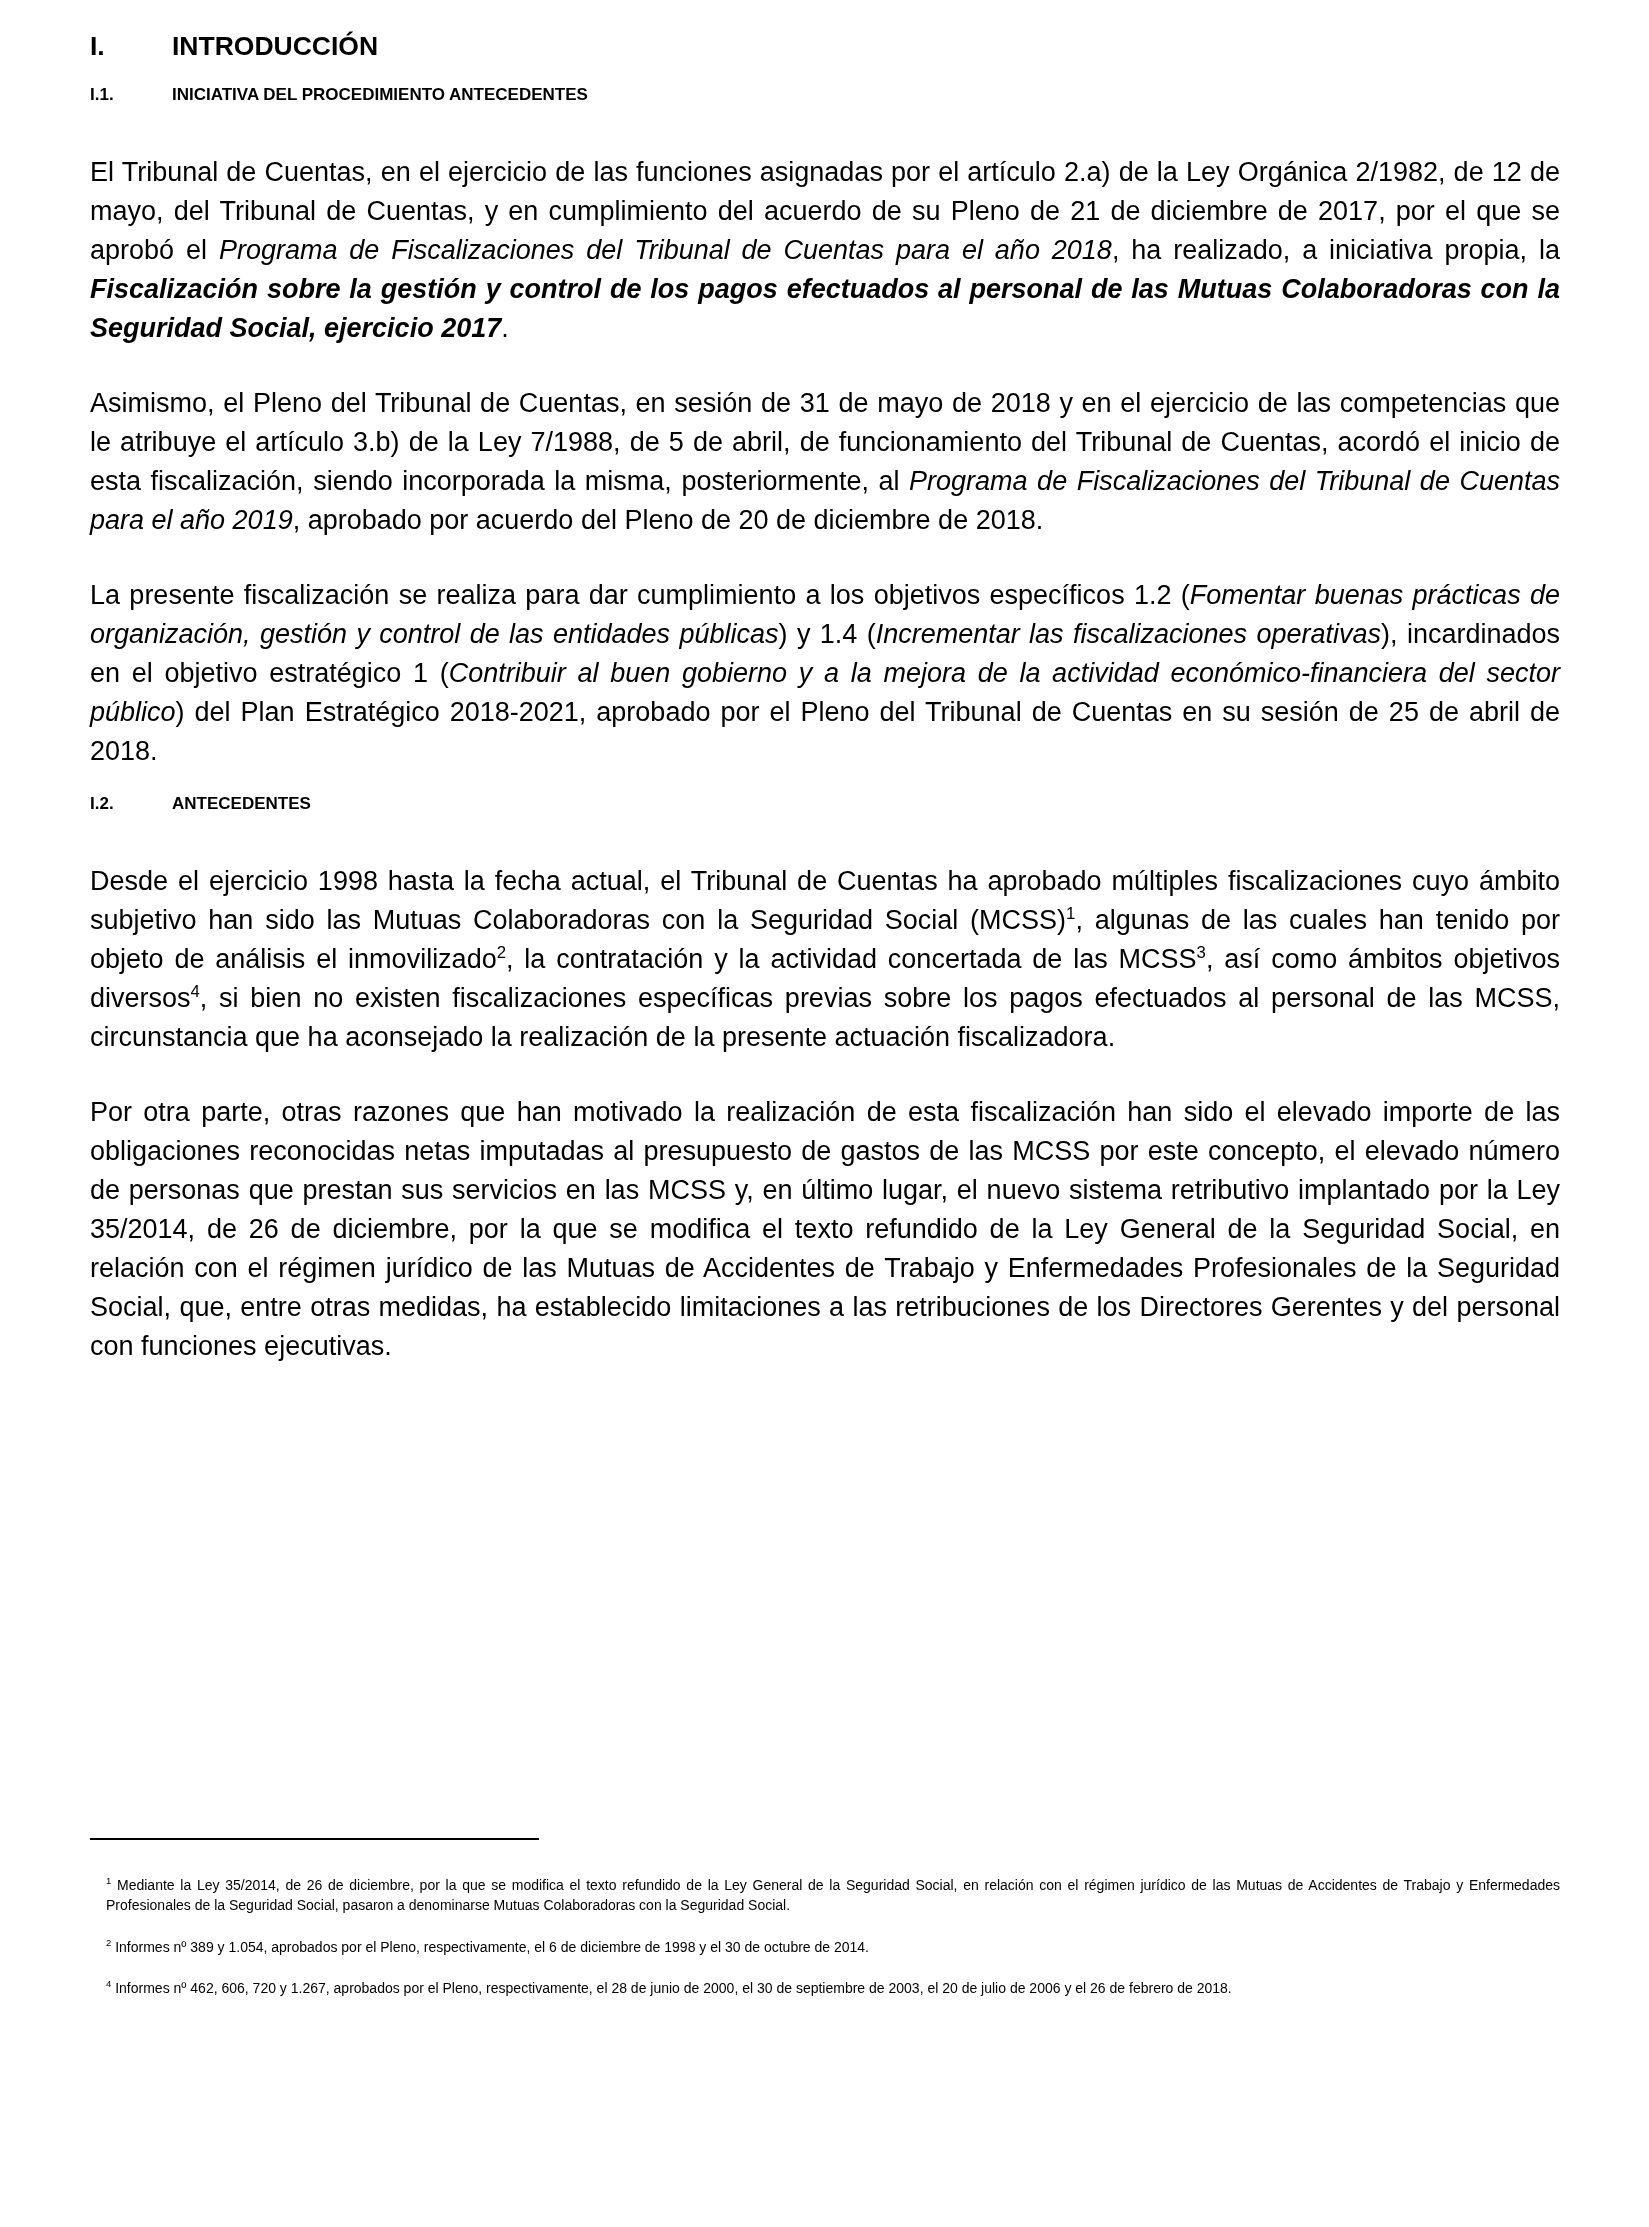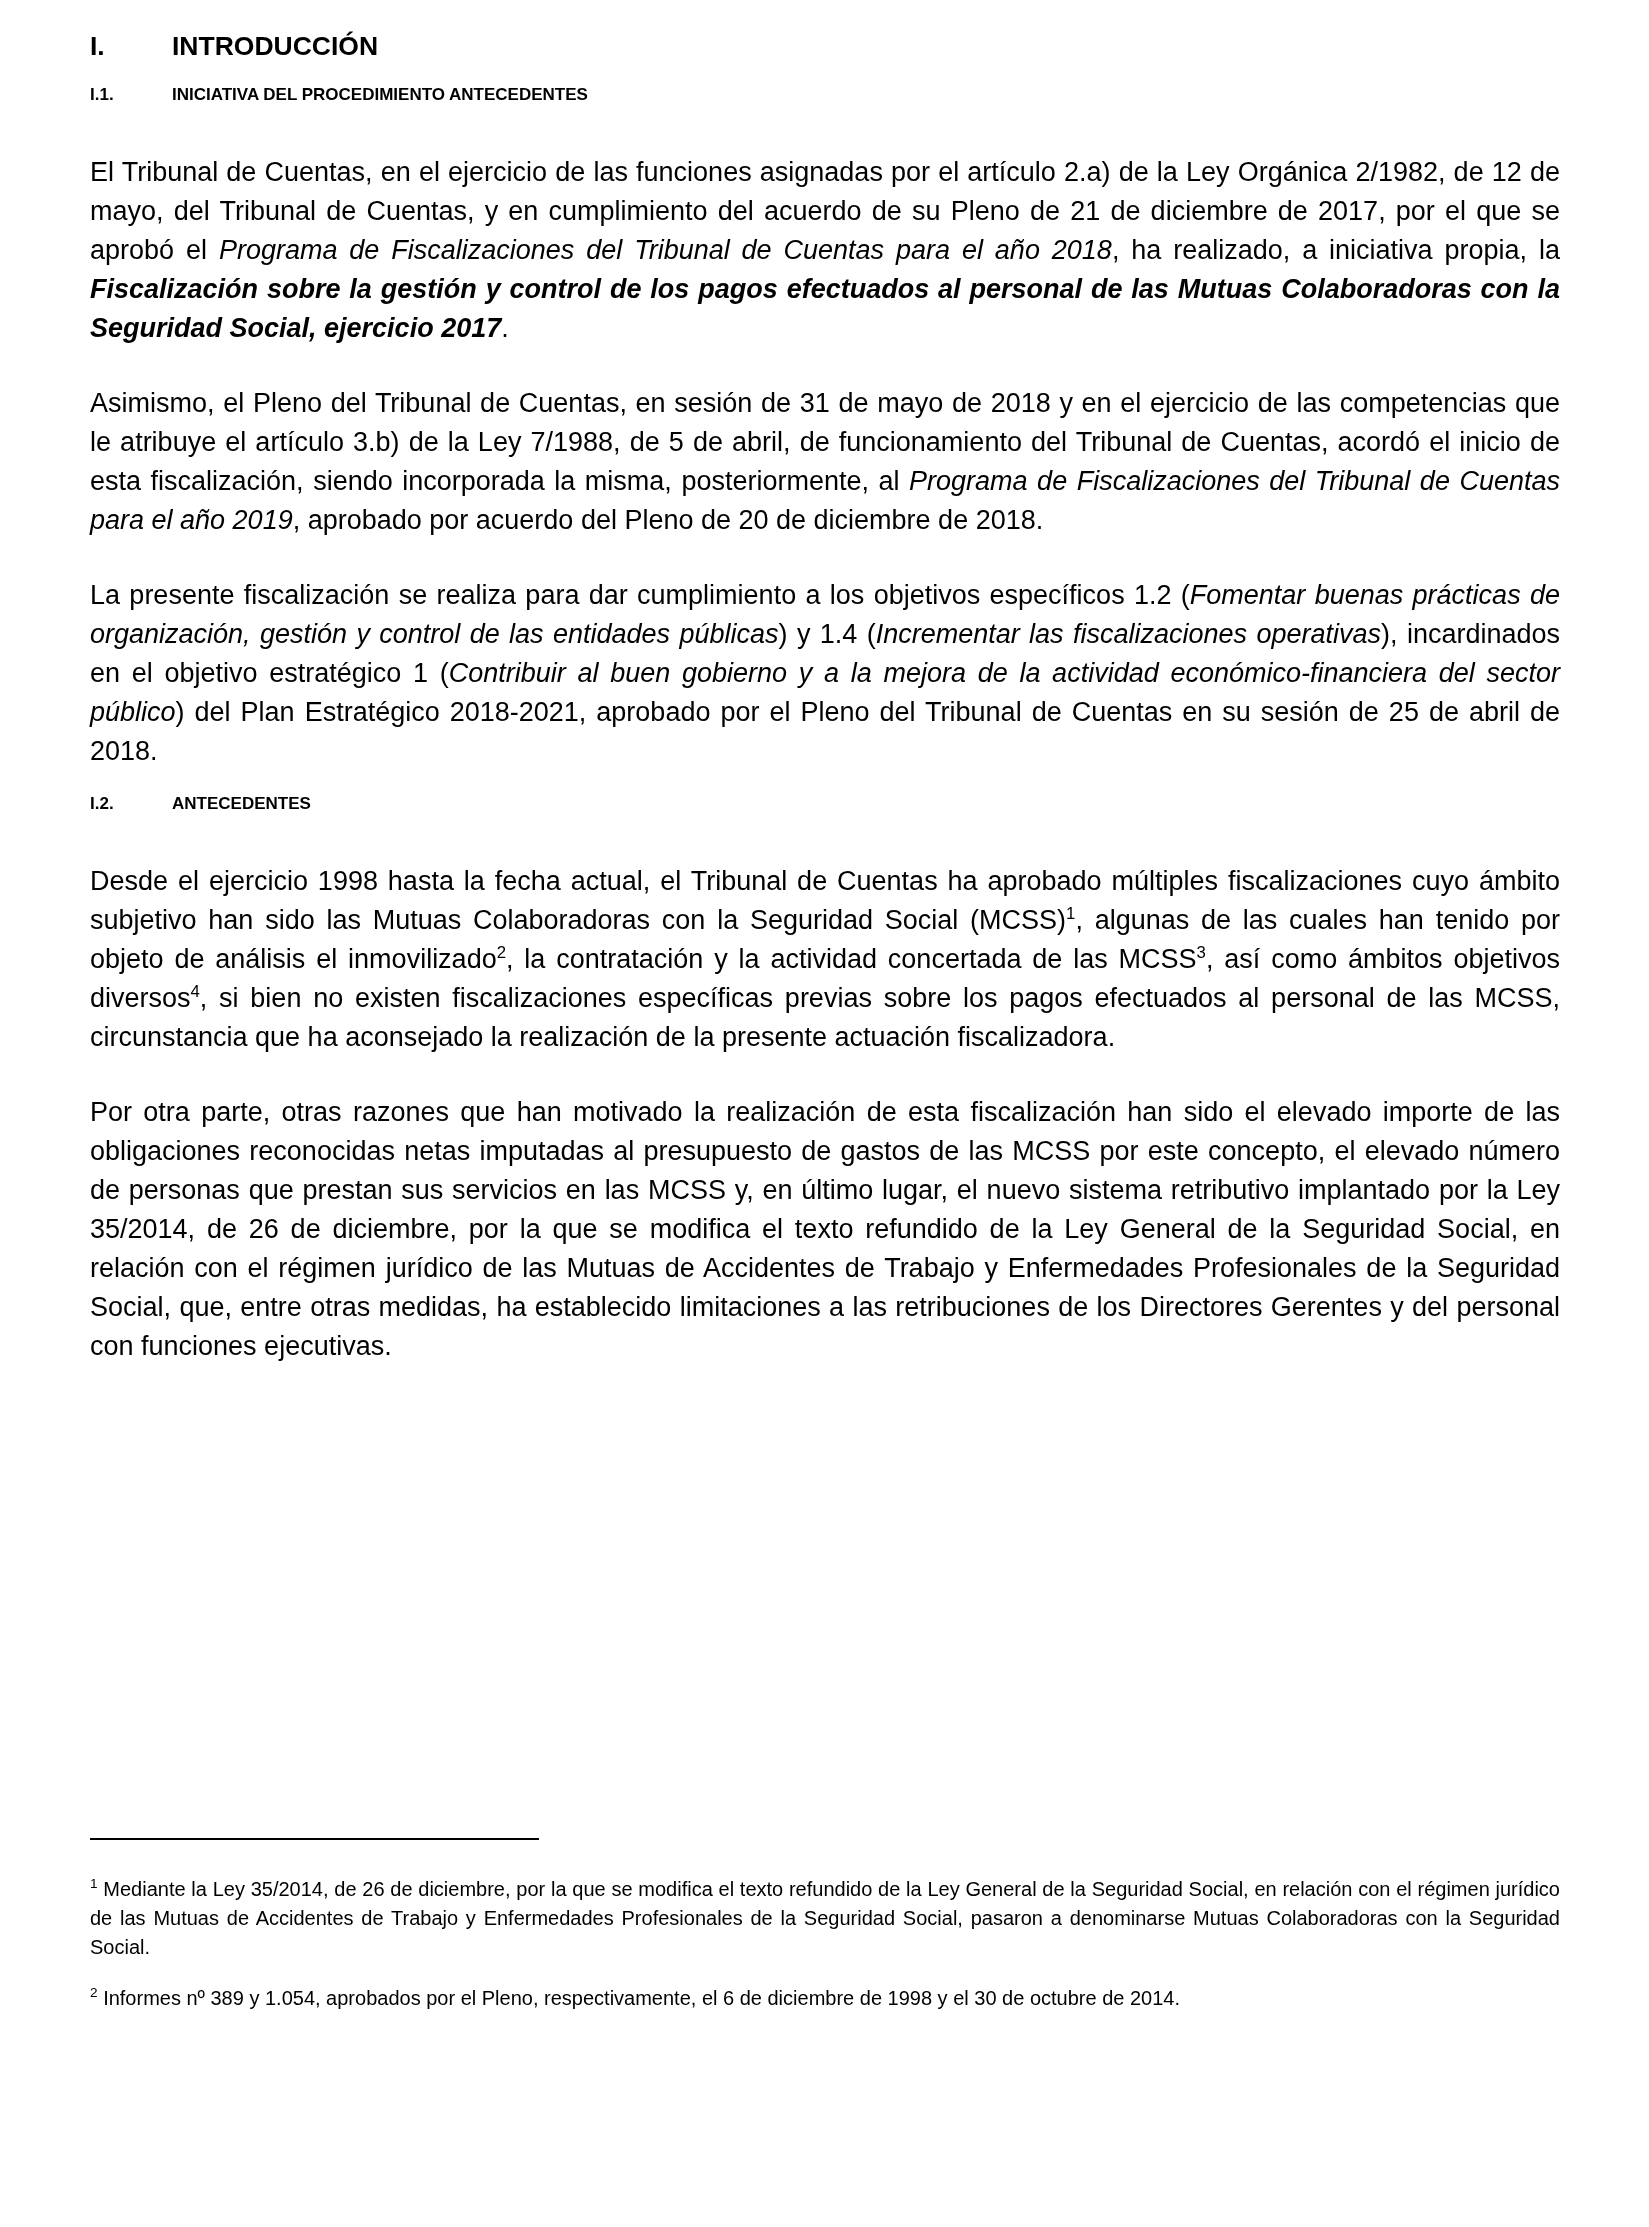--- a/index.html
+++ b/index.html
@@ -78,24 +78,24 @@
     top: 1838px;
     width: 1470px;
   }
   .fn-rule {
     width: 449px;
     height: 0;
     border-top: 2.4px solid #000;
     margin: 0 0 35px 0;
   }
   p.footnote {
-    font-size: 20px;
+    font-size: 14px;
     line-height: 1.46;
     text-align: justify;
-    margin: 0 0 21px 0;
+    margin: 0 0 21px 16px;
   }
   p.footnote:last-child { margin-bottom: 0; }
   p.footnote sup {
     font-size: 0.68em;
   }
 </style>
 </head>
 <body>
 
 <div class="page">
@@ -130,16 +130,17 @@
   </div>
 
   <div class="footnotes">
     <div class="fn-rule"></div>
 
     <p class="footnote"><sup>1</sup> <span>Mediante la Ley 35/2014, de 26 de diciembre, por la que se modifica el texto refundido de la Ley General de la Seguridad Social, en relación con el régimen jurídico de las Mutuas de Accidentes de Trabajo y Enfermedades Profesionales de la Seguridad Social, pasaron a denominarse Mutuas Colaboradoras con la Seguridad Social.</span></p>
 
     <p class="footnote"><sup>2</sup> <span>Informes nº 389 y 1.054, aprobados por el Pleno, respectivamente, el 6 de diciembre de 1998 y el 30 de octubre de 2014.</span></p>
 
 
+    <p class="footnote"><sup>4</sup> <span>Informes nº 462, 606, 720 y 1.267, aprobados por el Pleno, respectivamente, el 28 de junio de 2000, el 30 de septiembre de 2003, el 20 de julio de 2006 y el 26 de febrero de 2018.</span></p>
   </div>
 
 </div>
 
 
 </body></html>

